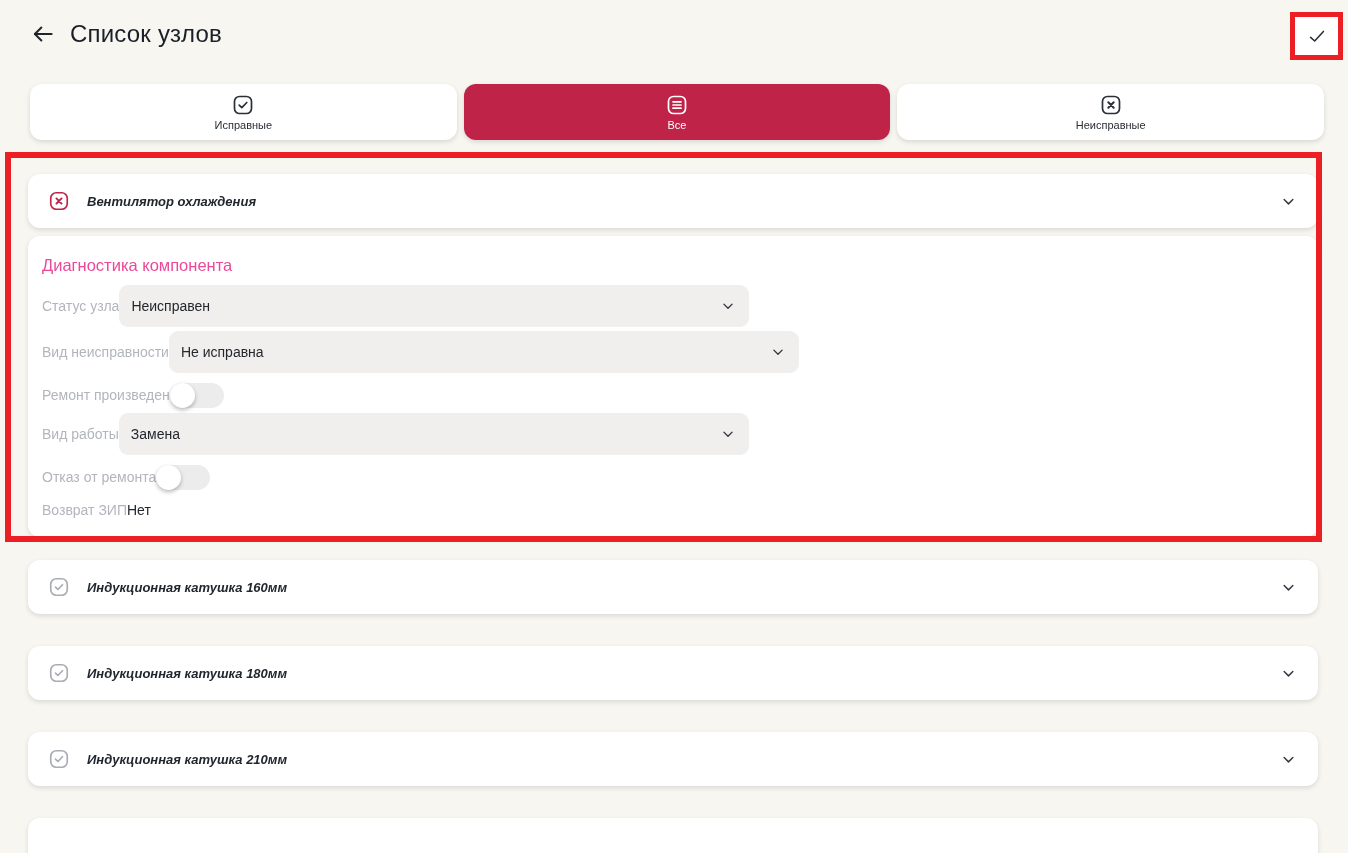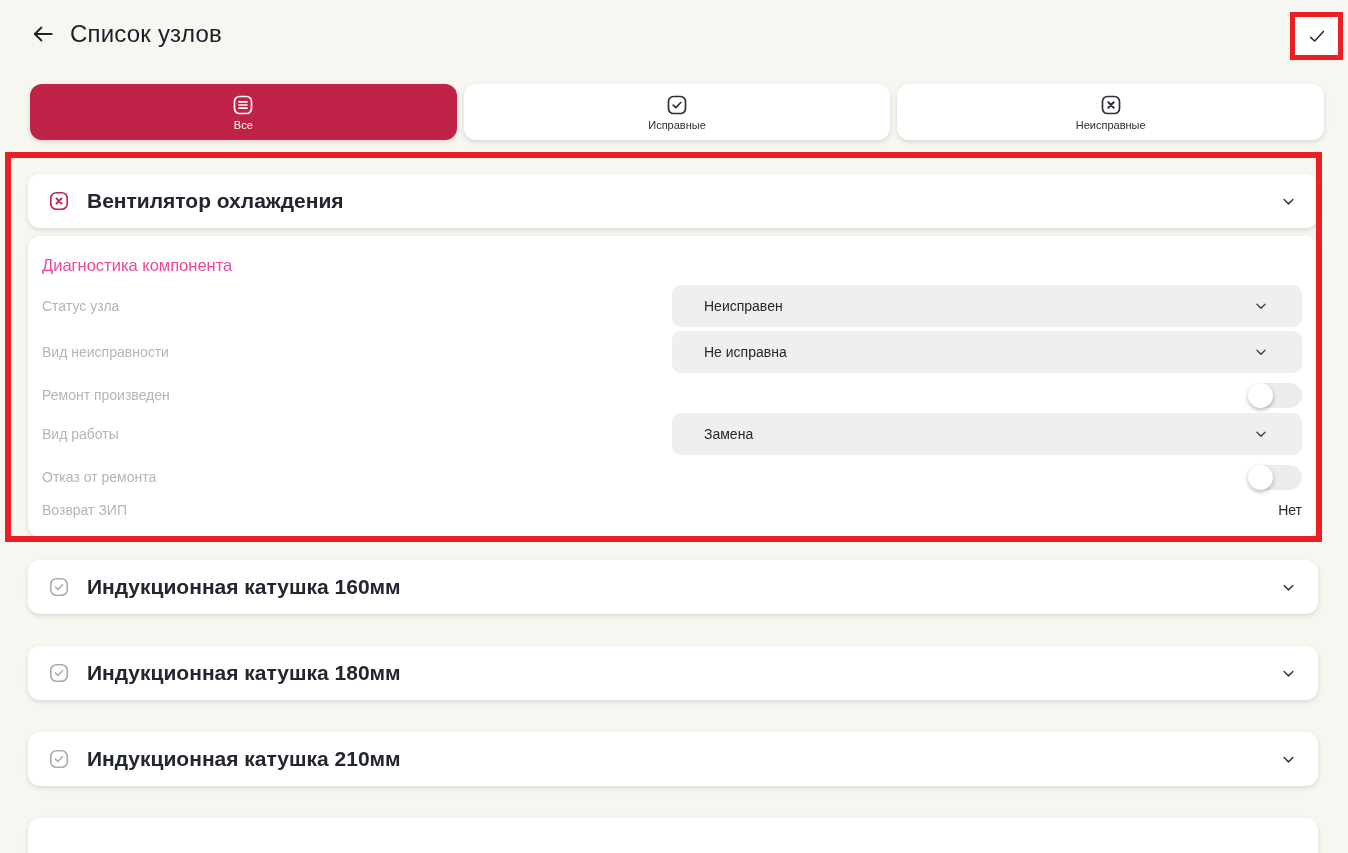--- a/index.html
+++ b/index.html
@@ -32,35 +32,35 @@
   .annotation-box {
     position:absolute; left:5px; top:152px; width:1317px; height:390px;
     border:6px solid #ec2024; pointer-events:none; z-index:30;
   }
   
   .content { position:absolute; top:174px; left:28px; width:1290px; display:flex; flex-direction:column; }
   .row-card {
     background:#ffffff; border-radius:12px; box-shadow:0 2px 5px rgba(0,0,0,.12);
     height:54px; display:flex; align-items:center; padding:0 20px; gap:17px; cursor:pointer;
   }
-  .row-card .row-title { font-size:21px; font-weight:700; color:#22262e; flex:1; }
+  .row-card .row-title { font-size:13px; font-weight:700; color:#22262e; flex:1;font-style:italic; }
   .icon-badge { width:22px; height:22px; flex:0 0 auto; display:flex; }
   
   .detail-card {
     background:#ffffff; border-radius:12px; box-shadow:0 2px 5px rgba(0,0,0,.12);
     margin-top:8px; padding:14px 16px 12px 14px;
   }
   .detail-title { font-size:16.5px; color:#ec4899; margin:6px 0 10px 0; }
-  .field-row { display:flex; align-items:center; justify-content:space-between; }
+  .field-row { display:flex; align-items:center; }
   .field-row.select-row { margin-bottom:4px; }
   .field-label { font-size:14px; color:#b2b5bc; }
   .select-box {
     width:630px; height:42px; background:#f0efed; border-radius:9px;
     display:flex; align-items:center; justify-content:space-between;
-    padding:0 32px; cursor:pointer;
+    padding:0 12px; cursor:pointer;
   }
   .select-box .select-value { font-size:14px; color:#24272e; }
   .toggle-row { height:36px; }
   .toggle {
     width:54px; height:25px; border-radius:13px; background:#ececec;
     position:relative; cursor:pointer; flex:0 0 auto;
   }
   .toggle .knob {
     position:absolute; left:0px; top:0px; width:25px; height:25px; border-radius:50%;
     background:#ffffff; box-shadow:0 2px 4px rgba(0,0,0,.28);
@@ -91,37 +91,37 @@
 
   <div class="check-btn">
     <span>
       <svg width="22" height="22" viewBox="0 0 24 24" fill="none" stroke="#2b2f36" stroke-width="1.7" stroke-linecap="round" stroke-linejoin="round">
         <path d="M5 13.5l4.5 4L19 7"></path>
       </svg>
     </span>
   </div>
 
   <div class="tabs">
+    <div class="tab">
+      <span>
+        <svg width="24" height="24" viewBox="0 0 24 24" fill="none" stroke="#2b2f36" stroke-width="1.7" stroke-linecap="round" stroke-linejoin="round">
+          <rect x="3.5" y="3.5" width="17" height="17" rx="5"></rect>
+          <path d="M8.2 12.2l2.6 2.5 5-5.2"></path>
+        </svg>
+      </span>
+      <span class="tab-label">Исправные</span>
+    </div>
     <div class="tab active">
       <span>
         <svg width="24" height="24" viewBox="0 0 24 24" fill="none" stroke="#ffffff" stroke-width="1.7" stroke-linecap="round" stroke-linejoin="round">
           <rect x="3.5" y="3.5" width="17" height="17" rx="5"></rect>
           <path d="M8 8.8h8M8 12h8M8 15.2h8"></path>
         </svg>
       </span>
       <span class="tab-label">Все</span>
-    </div>
-    <div class="tab">
-      <span>
-        <svg width="24" height="24" viewBox="0 0 24 24" fill="none" stroke="#2b2f36" stroke-width="1.7" stroke-linecap="round" stroke-linejoin="round">
-          <rect x="3.5" y="3.5" width="17" height="17" rx="5"></rect>
-          <path d="M8.2 12.2l2.6 2.5 5-5.2"></path>
-        </svg>
-      </span>
-      <span class="tab-label">Исправные</span>
     </div>
     <div class="tab">
       <span>
         <svg width="24" height="24" viewBox="0 0 24 24" fill="none" stroke="#2b2f36" stroke-width="1.7" stroke-linecap="round" stroke-linejoin="round">
           <rect x="3.5" y="3.5" width="17" height="17" rx="5"></rect>
           <path d="M9.3 9.3l5.4 5.4M14.7 9.3l-5.4 5.4" stroke-width="2"></path>
         </svg>
       </span>
       <span class="tab-label">Неисправные</span>
     </div>

